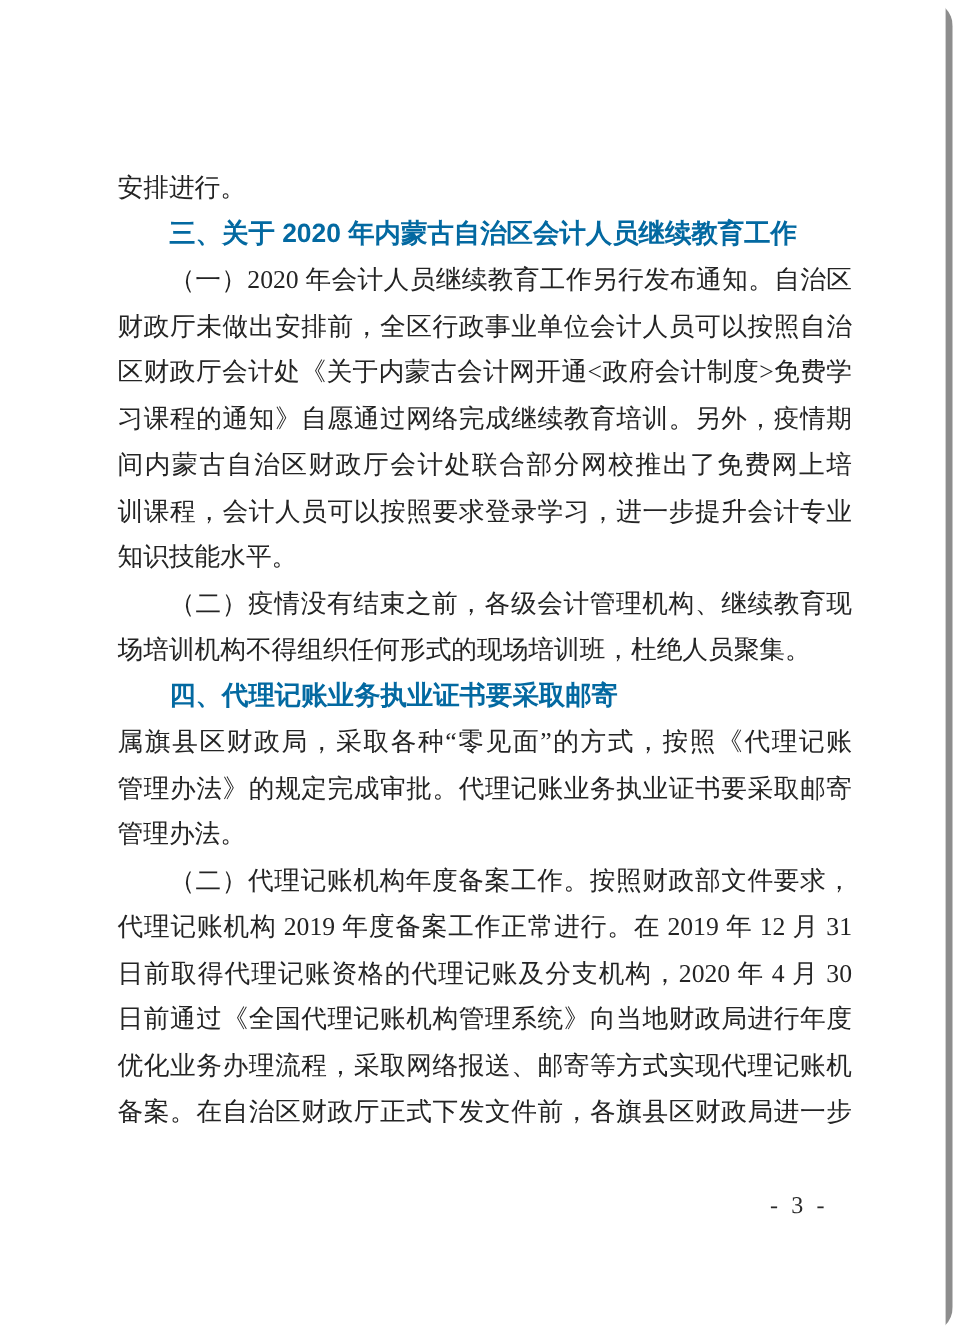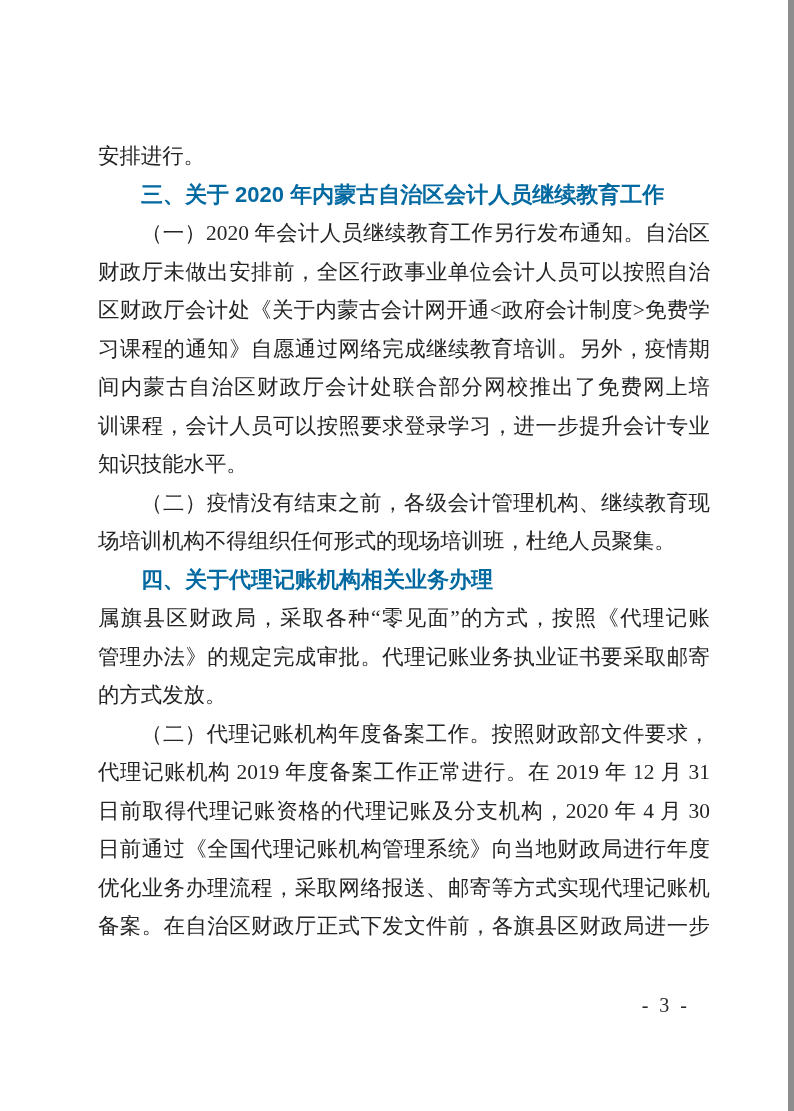--- a/index.html
+++ b/index.html
@@ -7,20 +7,21 @@
     padding: 0;
     background: #ffffff;
   }
   .page {
     position: relative;
     width: 794px;
     height: 1111px;
     background: #ffffff;
     overflow: hidden;
     font-family: "Liberation Serif", "DejaVu Serif", serif;
+    border-radius: 22px;
   }
   .content {
     position: absolute;
     left: 98px;
     top: 137px;
     width: 612px;
   }
   .line {
     font-size: 21.4px;
     line-height: 38.5px;
@@ -79,24 +80,24 @@
       <div class="line heading">三、关于 2020 年内蒙古自治区会计人员继续教育工作</div>
       <div class="line first">（一）2020 年会计人员继续教育工作另行发布通知。自治区</div>
       <div class="line full">财政厅未做出安排前，全区行政事业单位会计人员可以按照自治</div>
       <div class="line full">区财政厅会计处《关于内蒙古会计网开通&lt;政府会计制度&gt;免费学</div>
       <div class="line full">习课程的通知》自愿通过网络完成继续教育培训。另外，疫情期</div>
       <div class="line full">间内蒙古自治区财政厅会计处联合部分网校推出了免费网上培</div>
       <div class="line full">训课程，会计人员可以按照要求登录学习，进一步提升会计专业</div>
       <div class="line end">知识技能水平。</div>
       <div class="line first">（二）疫情没有结束之前，各级会计管理机构、继续教育现</div>
       <div class="line end">场培训机构不得组织任何形式的现场培训班，杜绝人员聚集。</div>
-      <div class="line heading">四、关于代理记账机构相关业务办理</div>
+      <div class="line heading">四、代理记账业务执业证书要采取邮寄</div>
       <div class="line full">属旗县区财政局，采取各种“零见面”的方式，按照《代理记账</div>
       <div class="line full">管理办法》的规定完成审批。代理记账业务执业证书要采取邮寄</div>
-      <div class="line end">的方式发放。</div>
+      <div class="line end">管理办法。</div>
       <div class="line first">（二）代理记账机构年度备案工作。按照财政部文件要求，</div>
       <div class="line full">代理记账机构 2019 年度备案工作正常进行。在 2019 年 12 月 31</div>
       <div class="line full">日前取得代理记账资格的代理记账及分支机构，2020 年 4 月 30</div>
       <div class="line full">日前通过《全国代理记账机构管理系统》向当地财政局进行年度</div>
       <div class="line full">优化业务办理流程，采取网络报送、邮寄等方式实现代理记账机</div>
       <div class="line full">备案。在自治区财政厅正式下发文件前，各旗县区财政局进一步</div>
     </main>
   <div class="page-number">- 3 -</div>
   <div class="scan-edge"></div>
 </div>

